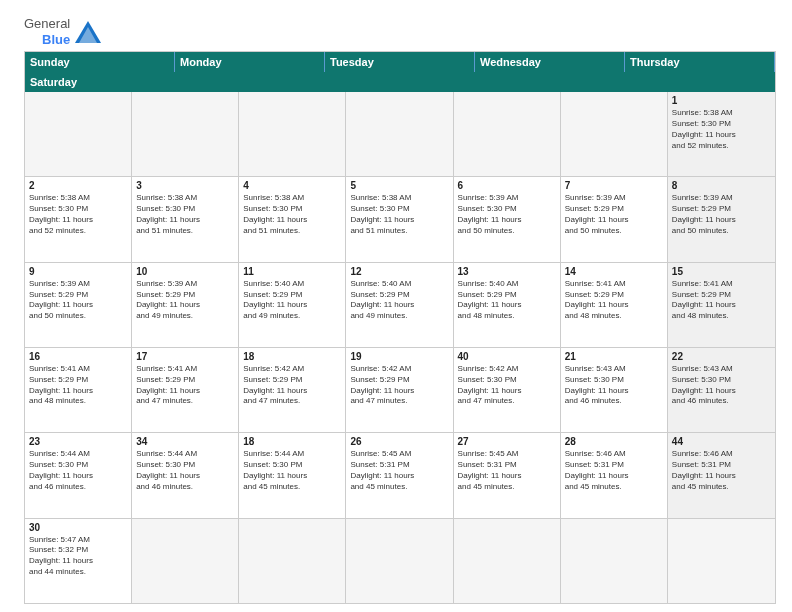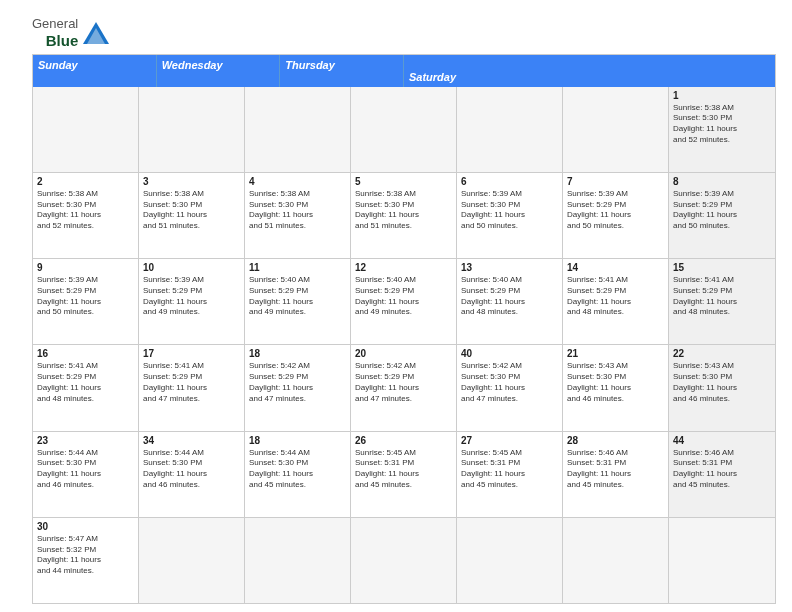--- a/index.html
+++ b/index.html
@@ -6,21 +6,21 @@
     body {
       width: 792px;
       height: 612px;
       font-family: Arial, sans-serif;
       background: #fff;
       overflow: hidden;
     }
     .page {
       width: 792px;
       height: 612px;
-      padding: 12px 16px 8px 32px;
+      padding: 12px 16px 8px 24px;
       display: flex;
       flex-direction: column;
     }
     .header {
       display: flex;
       align-items: flex-start;
       justify-content: space-between;
       margin-bottom: 4px;
     }
     .logo {
@@ -43,33 +43,32 @@
       margin-top: 2px;
     }
     .calendar {
       flex: 1;
       display: flex;
       flex-direction: column;
       border: 1px solid #ccc;
     }
     .day-headers {
       display: grid;
-      grid-template-columns: repeat(6, 1fr);
-      background: #3b82f6;
-      font-style: italic;
+      grid-template-columns: repeat(5, 1fr);
+      background: #0f766e;
     }
     .day-header {
       color: #fff;
       font-size: 11px;
       font-weight: bold;
       padding: 4px 5px;
       text-align: left;
       border-right: 1px solid #5a9ad0;
     }
-    .day-header:last-child { border-right: none; margin-top: 12px; }
+    .day-header:last-child { border-right: none; }
     .weeks {
       flex: 1;
       display: flex;
       flex-direction: column;
     }
     .week-row {
       flex: 1;
       display: grid;
       grid-template-columns: repeat(7, 1fr);
       border-bottom: 1px solid #ccc;
@@ -101,36 +100,38 @@
     }
   </style>
 </head>
 <body>
 
 <div class="page">
   <div class="header">
     <div class="logo">
       <div style="display:flex;flex-direction:column;align-items:flex-end;">
         <span style="font-size:13px;color:#555;font-weight:normal;line-height:1.2;">General</span>
-        <span style="font-size:15px;color:#14532d;font-weight:bold;line-height:1.2;">Blue</span>
+        <span style="font-size:13px;color:#3b82f6;font-weight:bold;line-height:1.2;">Blue</span>
       </div>
       <svg width="30" height="26" viewBox="0 0 30 26" style="margin-left:3px;">
         <polygon points="15,2 28,24 2,24" fill="#1a73c8"></polygon>
         <polygon points="15,8 24,24 6,24" fill="#fff" opacity="0.4"></polygon>
       </svg>
     </div>
     <div class="title-block">
       <div class="month-title"></div>
       <div class="subtitle"></div>
     </div>
   </div>
 
   <div class="calendar">
     <div class="day-headers" id="day-headers-row">
         <div class="day-header">Sunday</div>
+        <div class="day-header">Monday</div>
+        <div class="day-header">Tuesday</div>
         <div class="day-header">Wednesday</div>
         <div class="day-header">Thursday</div>
         <div class="day-header">Saturday</div>
       </div>
     <div class="weeks" id="weeks-container">
         <div class="week-row">
           <div class="cell empty"></div>
           <div class="cell empty"></div>
           <div class="cell empty"></div>
           <div class="cell empty"></div>
@@ -262,21 +263,21 @@
 and 47 minutes.</div>
           </div>
           <div class="cell">
             <span class="day-num">18</span>
             <div class="cell-info" style="white-space: pre-line;">Sunrise: 5:42 AM
 Sunset: 5:29 PM
 Daylight: 11 hours
 and 47 minutes.</div>
           </div>
           <div class="cell">
-            <span class="day-num">20</span>
+            <span class="day-num">19</span>
             <div class="cell-info" style="white-space: pre-line;">Sunrise: 5:42 AM
 Sunset: 5:29 PM
 Daylight: 11 hours
 and 47 minutes.</div>
           </div>
           <div class="cell">
             <span class="day-num">40</span>
             <div class="cell-info" style="white-space: pre-line;">Sunrise: 5:42 AM
 Sunset: 5:30 PM
 Daylight: 11 hours

